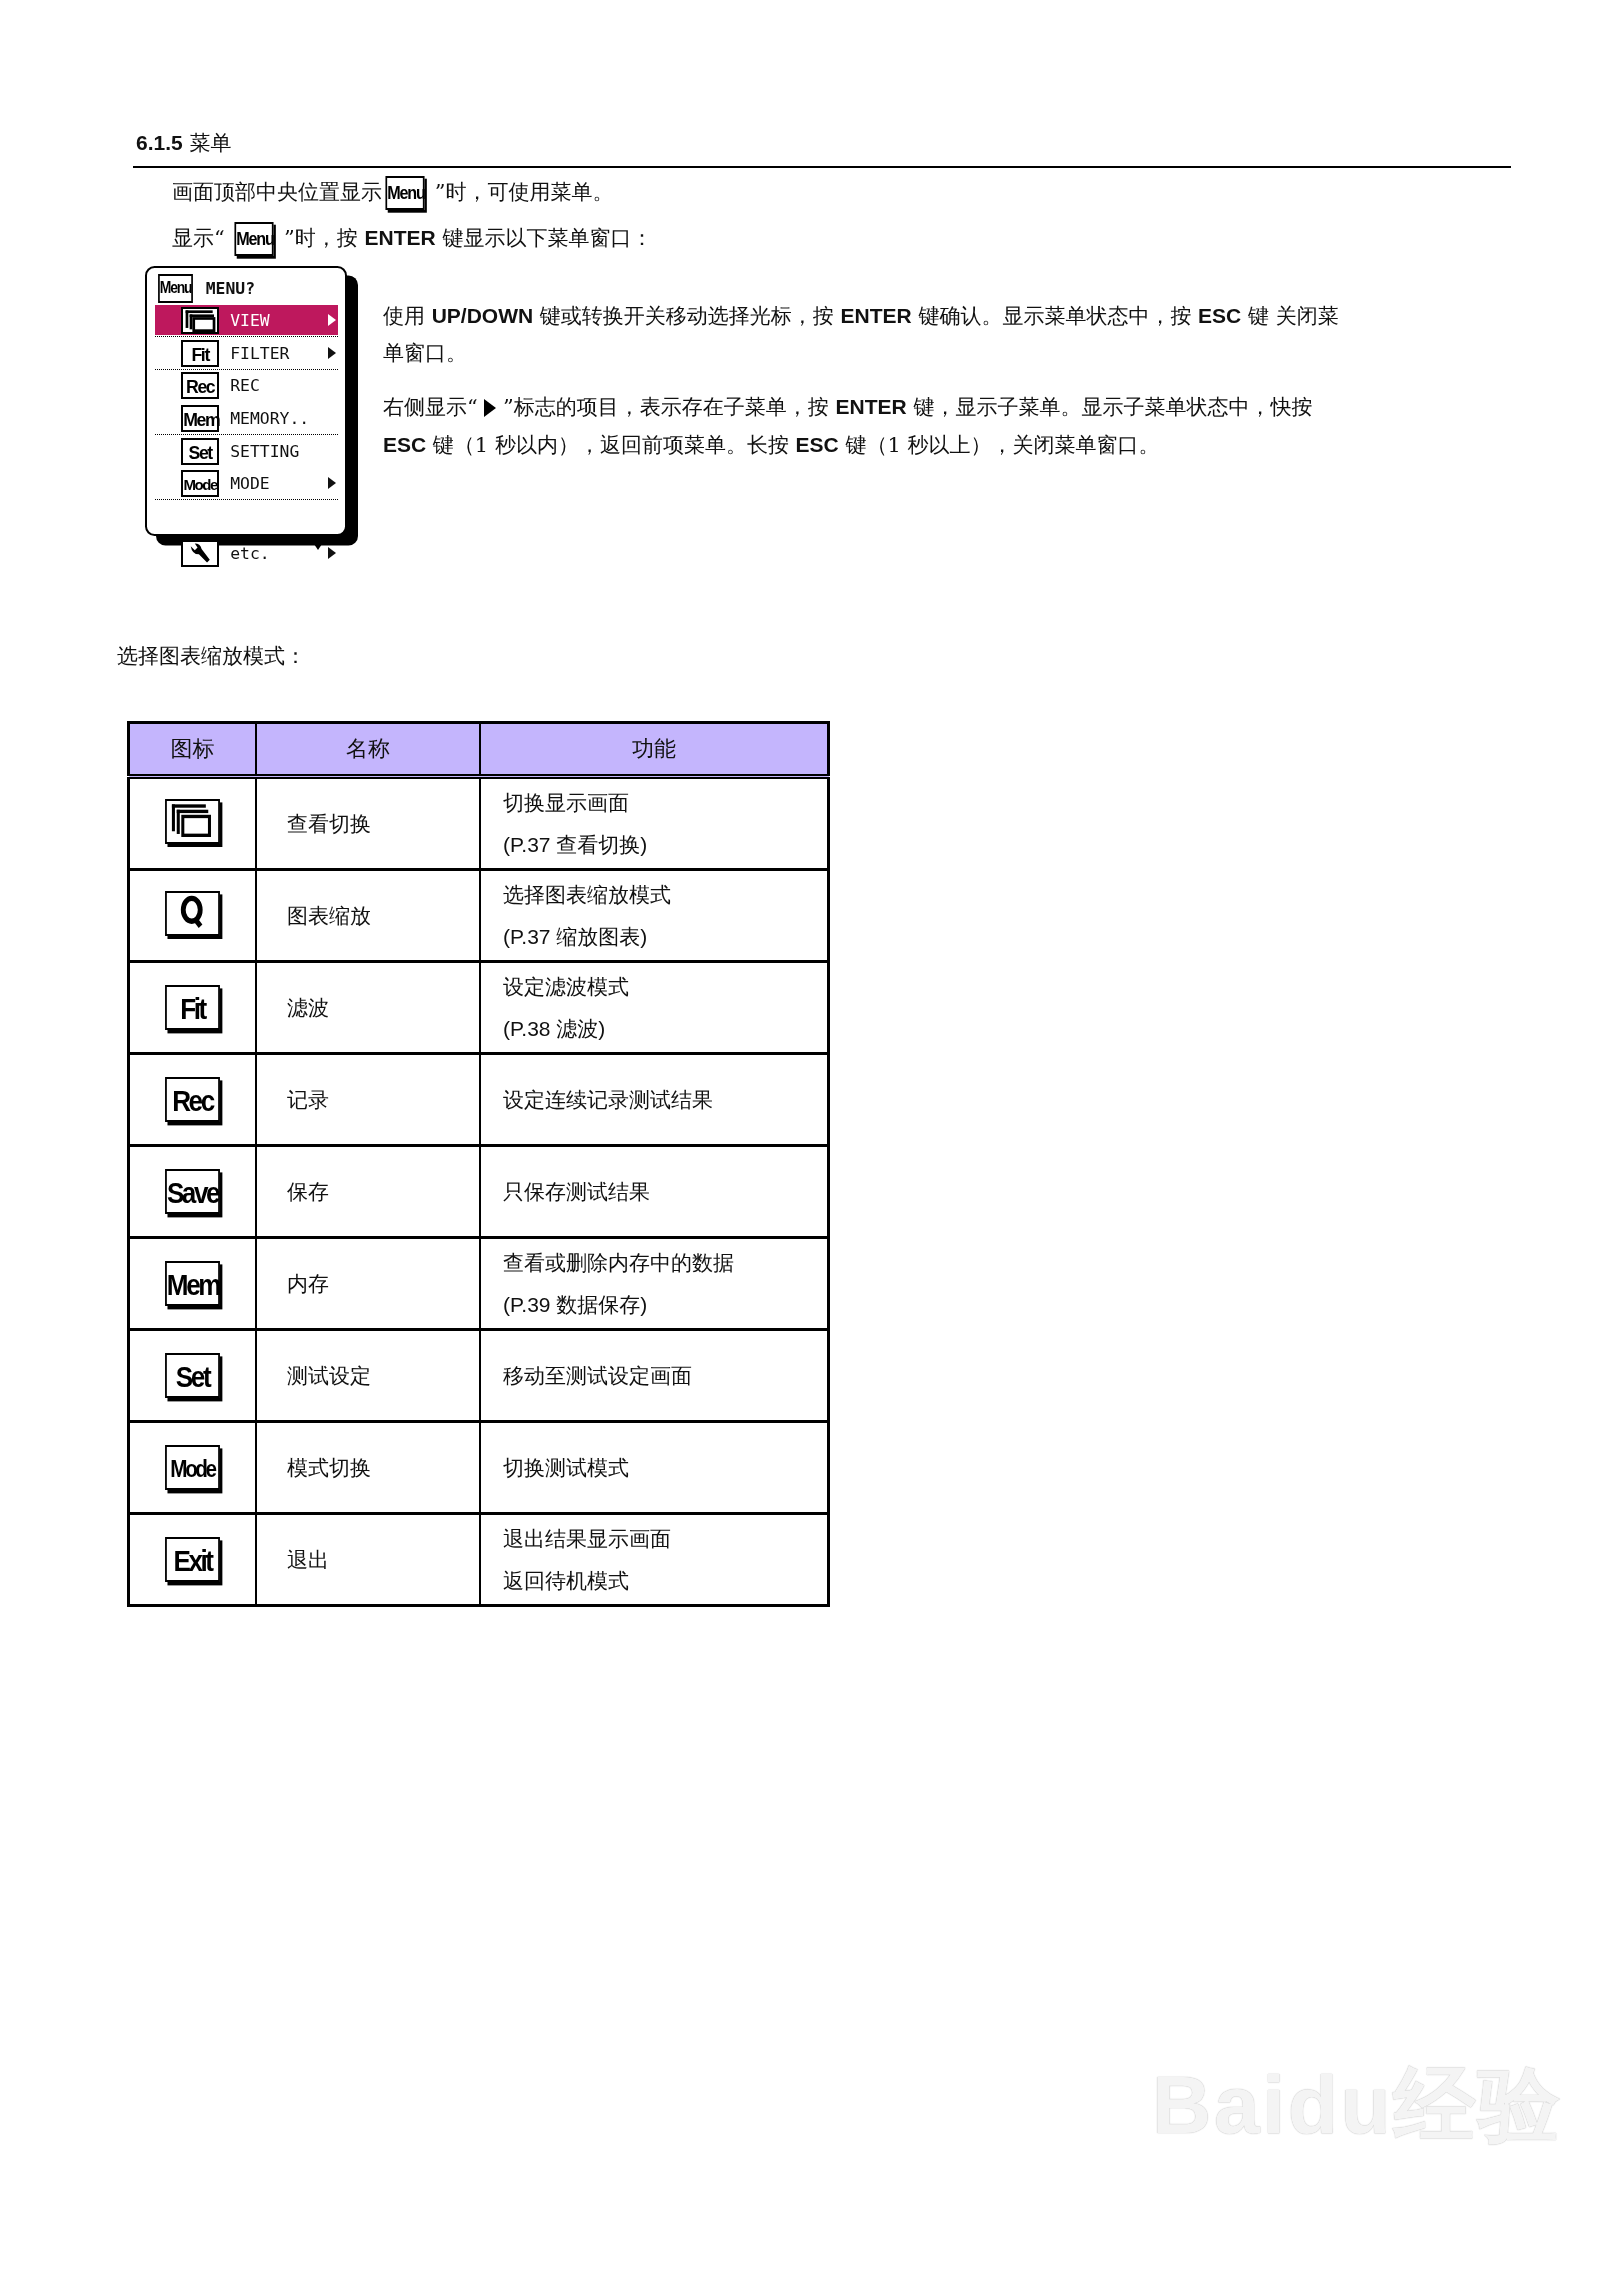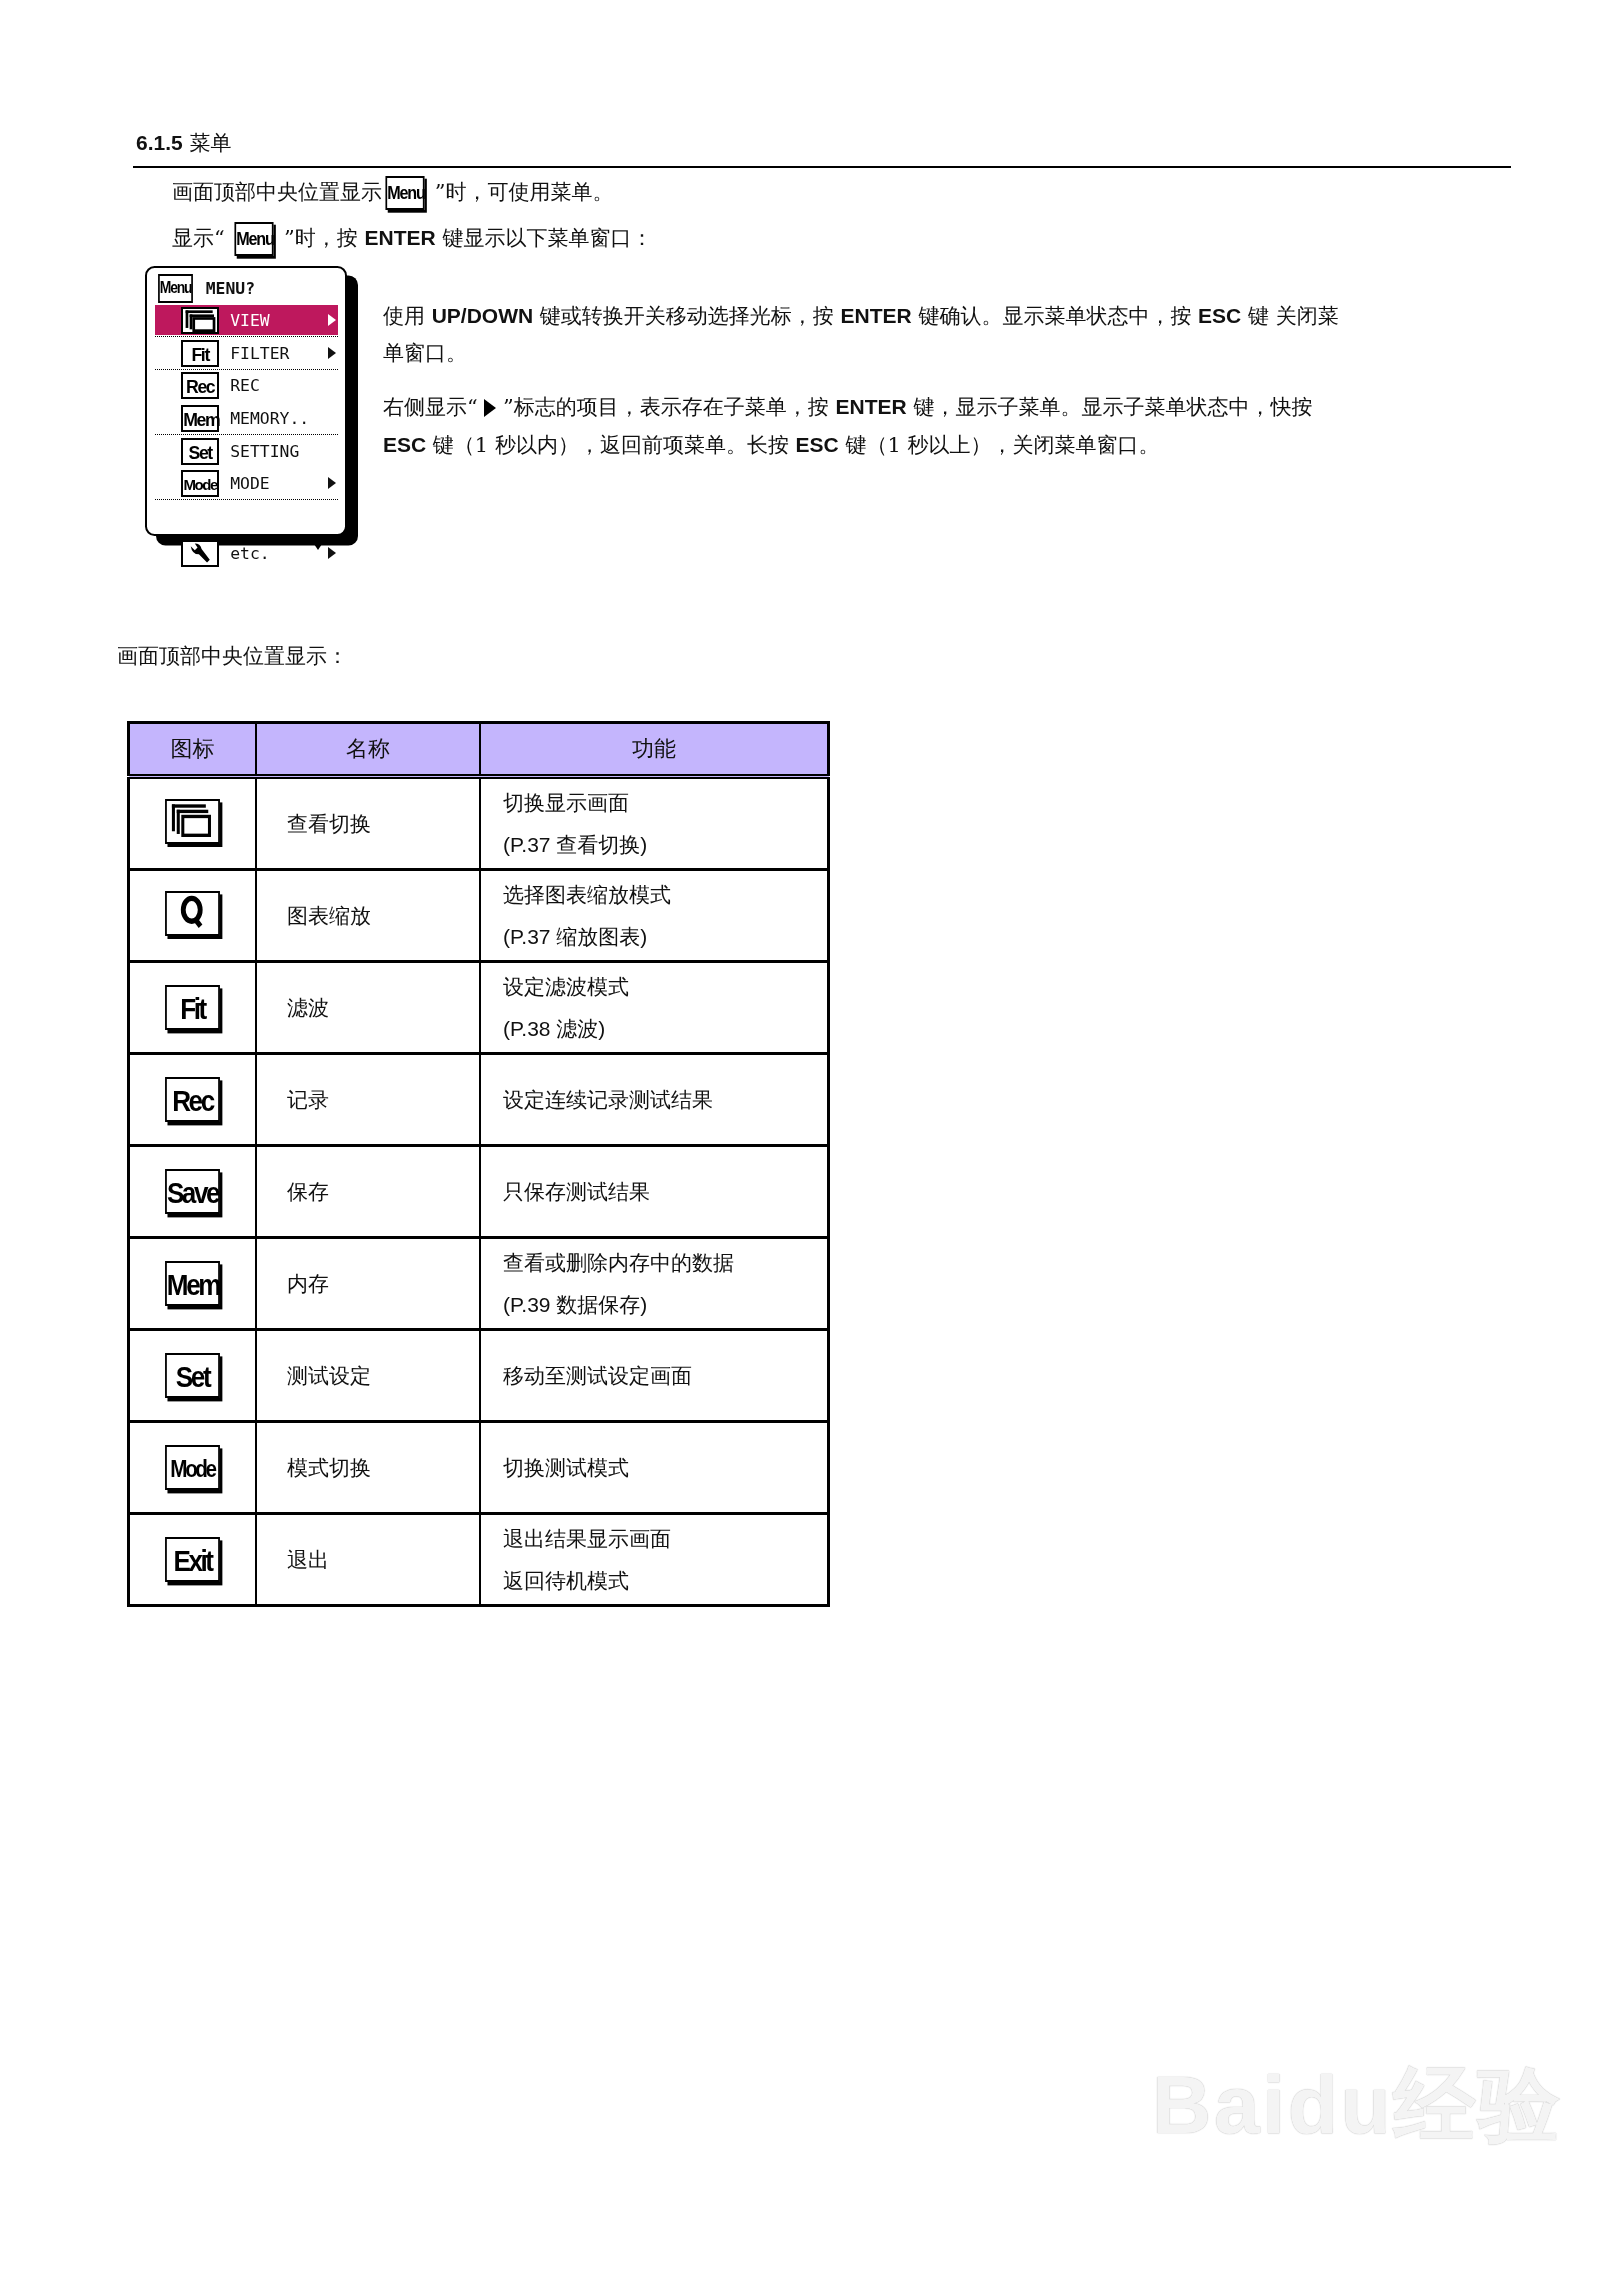--- a/index.html
+++ b/index.html
@@ -136,21 +136,21 @@
 
 <div class="abs desc" style="top:297px;">
   <span>使用 </span><span class="b">UP/DOWN</span><span> 键或转换开关移动选择光标，按 </span><span class="b">ENTER</span><span> 键确认。显示菜单状态中，按 </span><span class="b">ESC</span><span> 键 关闭菜</span><br>
   <span>单窗口。</span>
 </div>
 <div class="abs desc" style="top:388px;">
   <span>右侧显示“ </span><span style="display:inline-block; width:0; height:0; border-top:9.5px solid transparent; border-bottom:9.5px solid transparent; border-left:12.3px solid #000; vertical-align:-2.7px;"></span><span> ”标志的项目，表示存在子菜单，按 </span><span class="b">ENTER</span><span> 键，显示子菜单。显示子菜单状态中，快按</span><br>
   <span class="b">ESC</span><span> 键（1 秒以内），返回前项菜单。长按 </span><span class="b">ESC</span><span> 键（1 秒以上），关闭菜单窗口。</span>
 </div>
 
-<div class="abs para" style="left:117px; top:643px;">画面顶部中央位置显示：</div>
+<div class="abs para" style="left:117px; top:643px;">选择图表缩放模式：</div>
 
 <table class="menu-table">
   <thead>
     <tr>
       <th>图标</th>
       <th>名称</th>
       <th>功能</th>
     </tr>
   </thead>
   <tbody>

